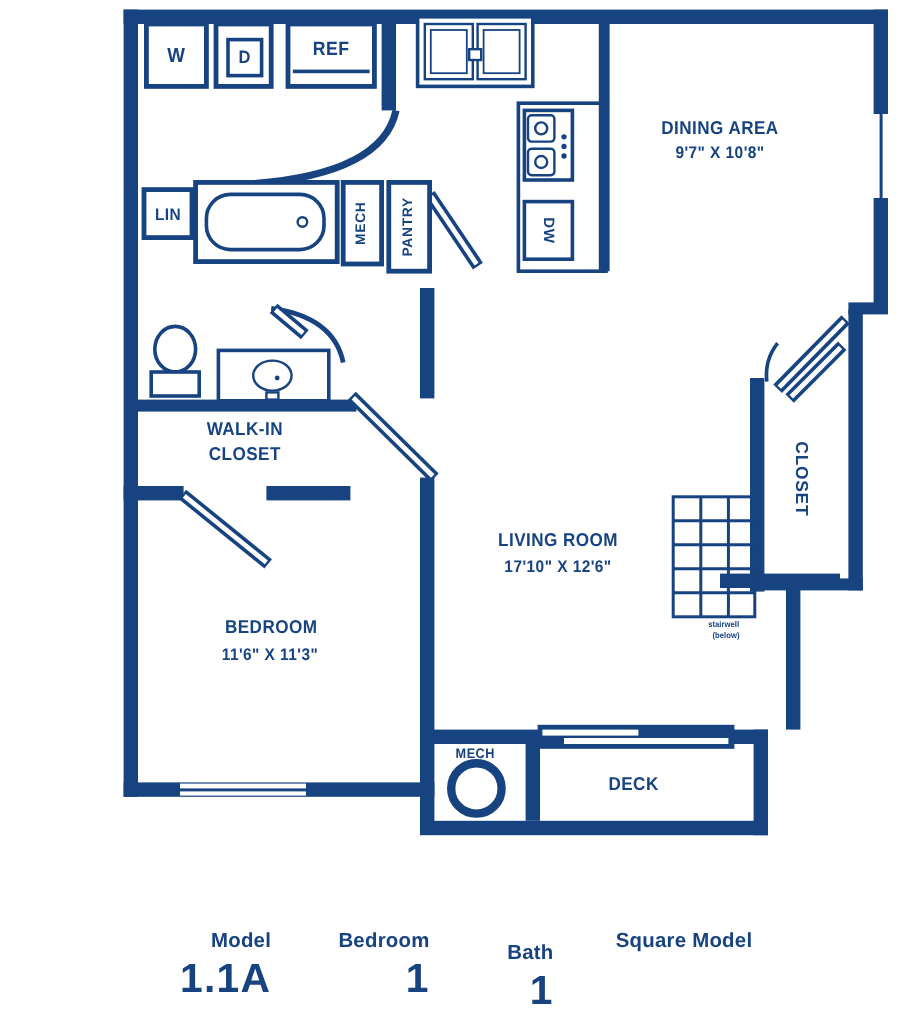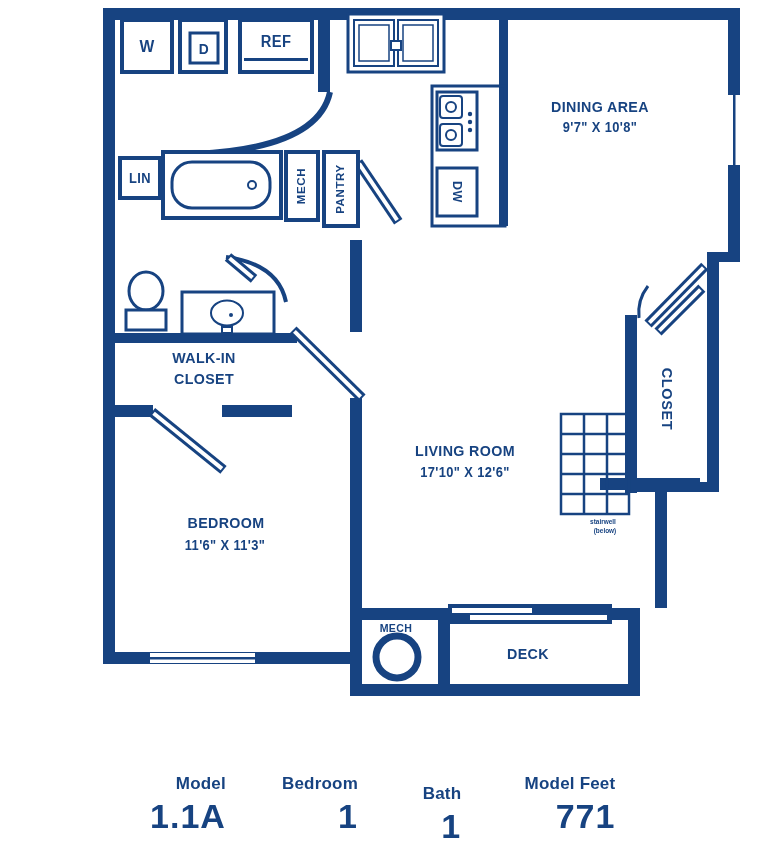--- a/index.html
+++ b/index.html
@@ -192,17 +192,16 @@
   </div>
   <div class="stat" style="left:320px;top:774px;">
     <div class="slabel">Bedroom</div>
     <div class="svalue">1</div>
   </div>
   <div class="stat" style="left:442px;top:784px;">
     <div class="slabel">Bath</div>
     <div class="svalue">1</div>
   </div>
   <div class="stat" style="left:570px;top:774px;">
-    <div class="slabel">Model Feet</div>
-    <div class="svalue">771</div>
+    <div class="slabel">Square Model</div>
   </div>
 
 </div>
 
 </body></html>

